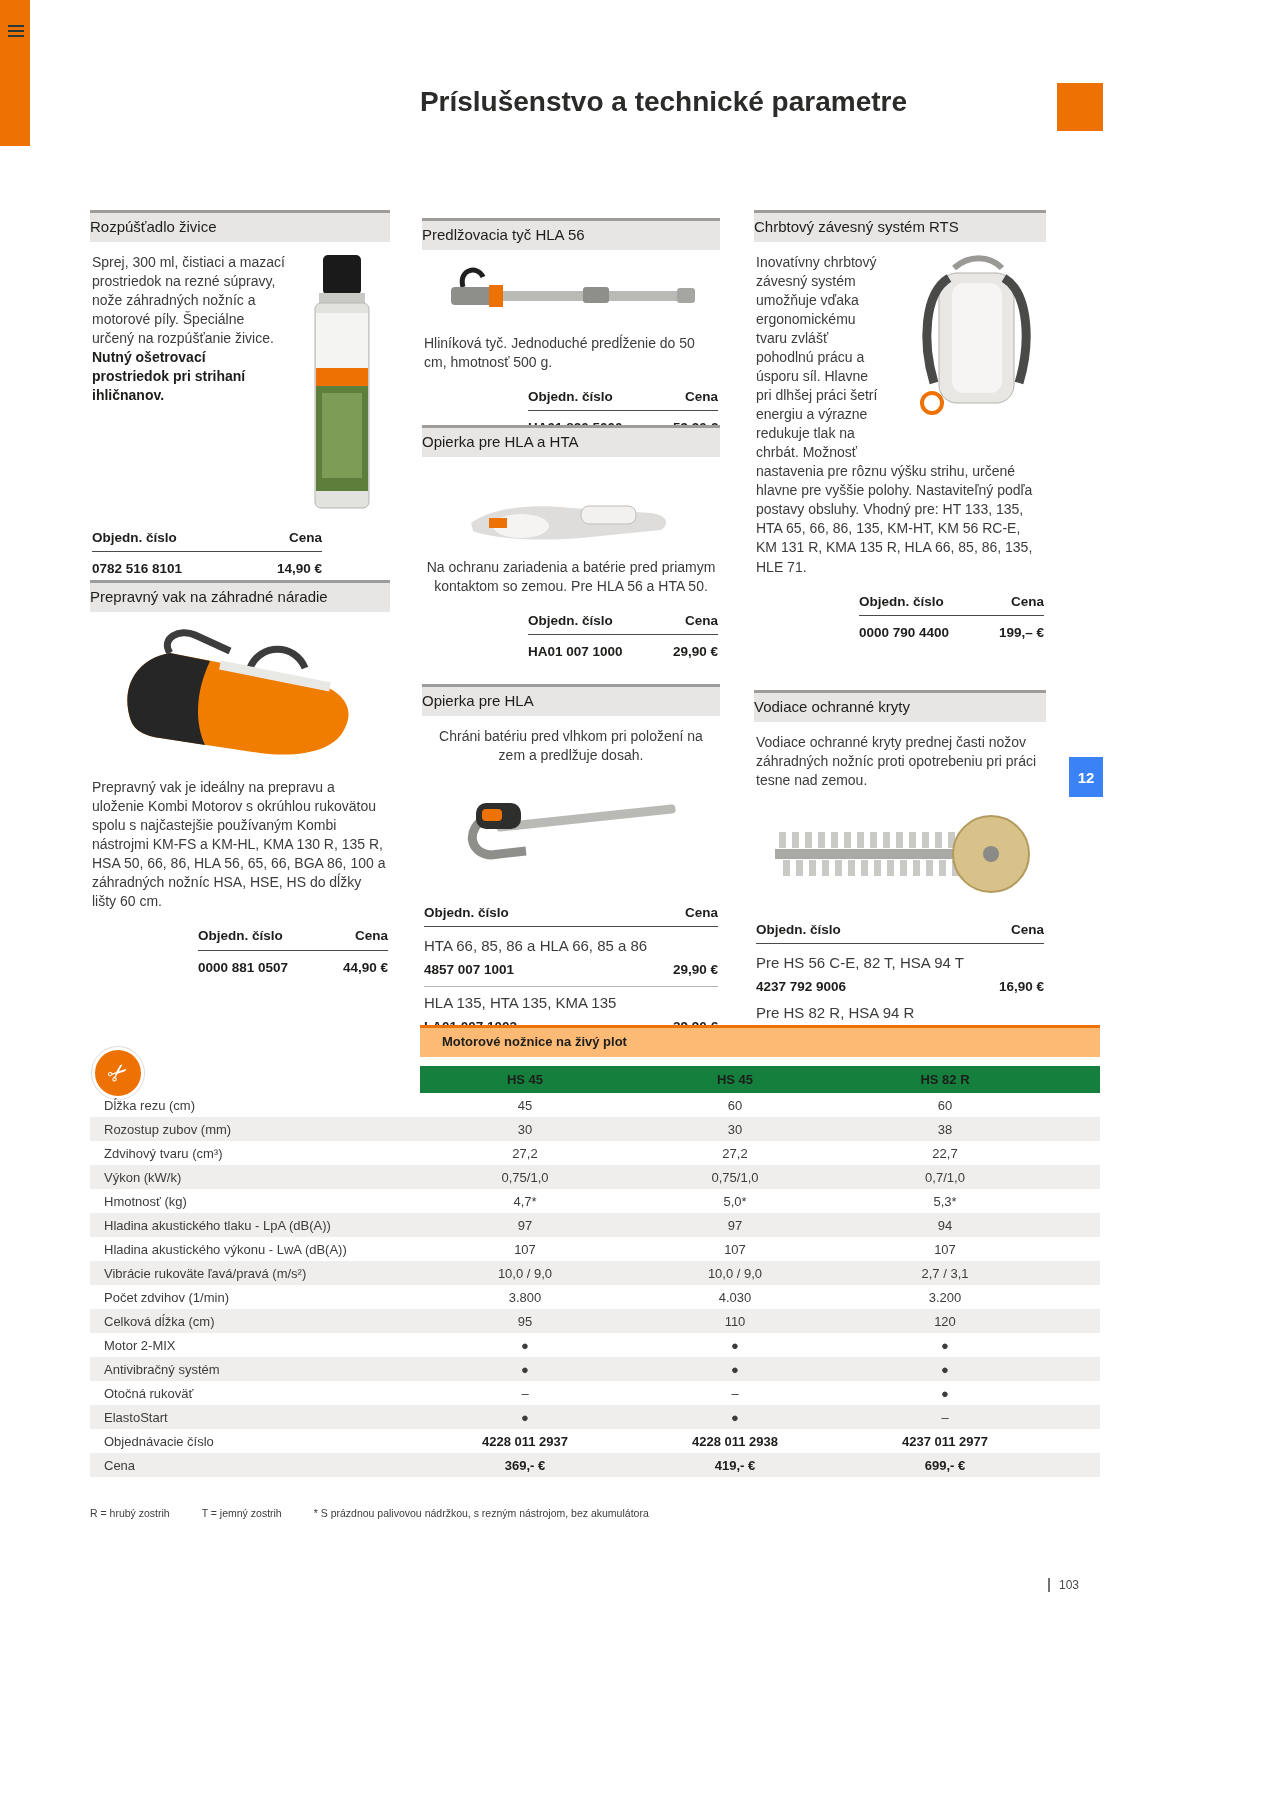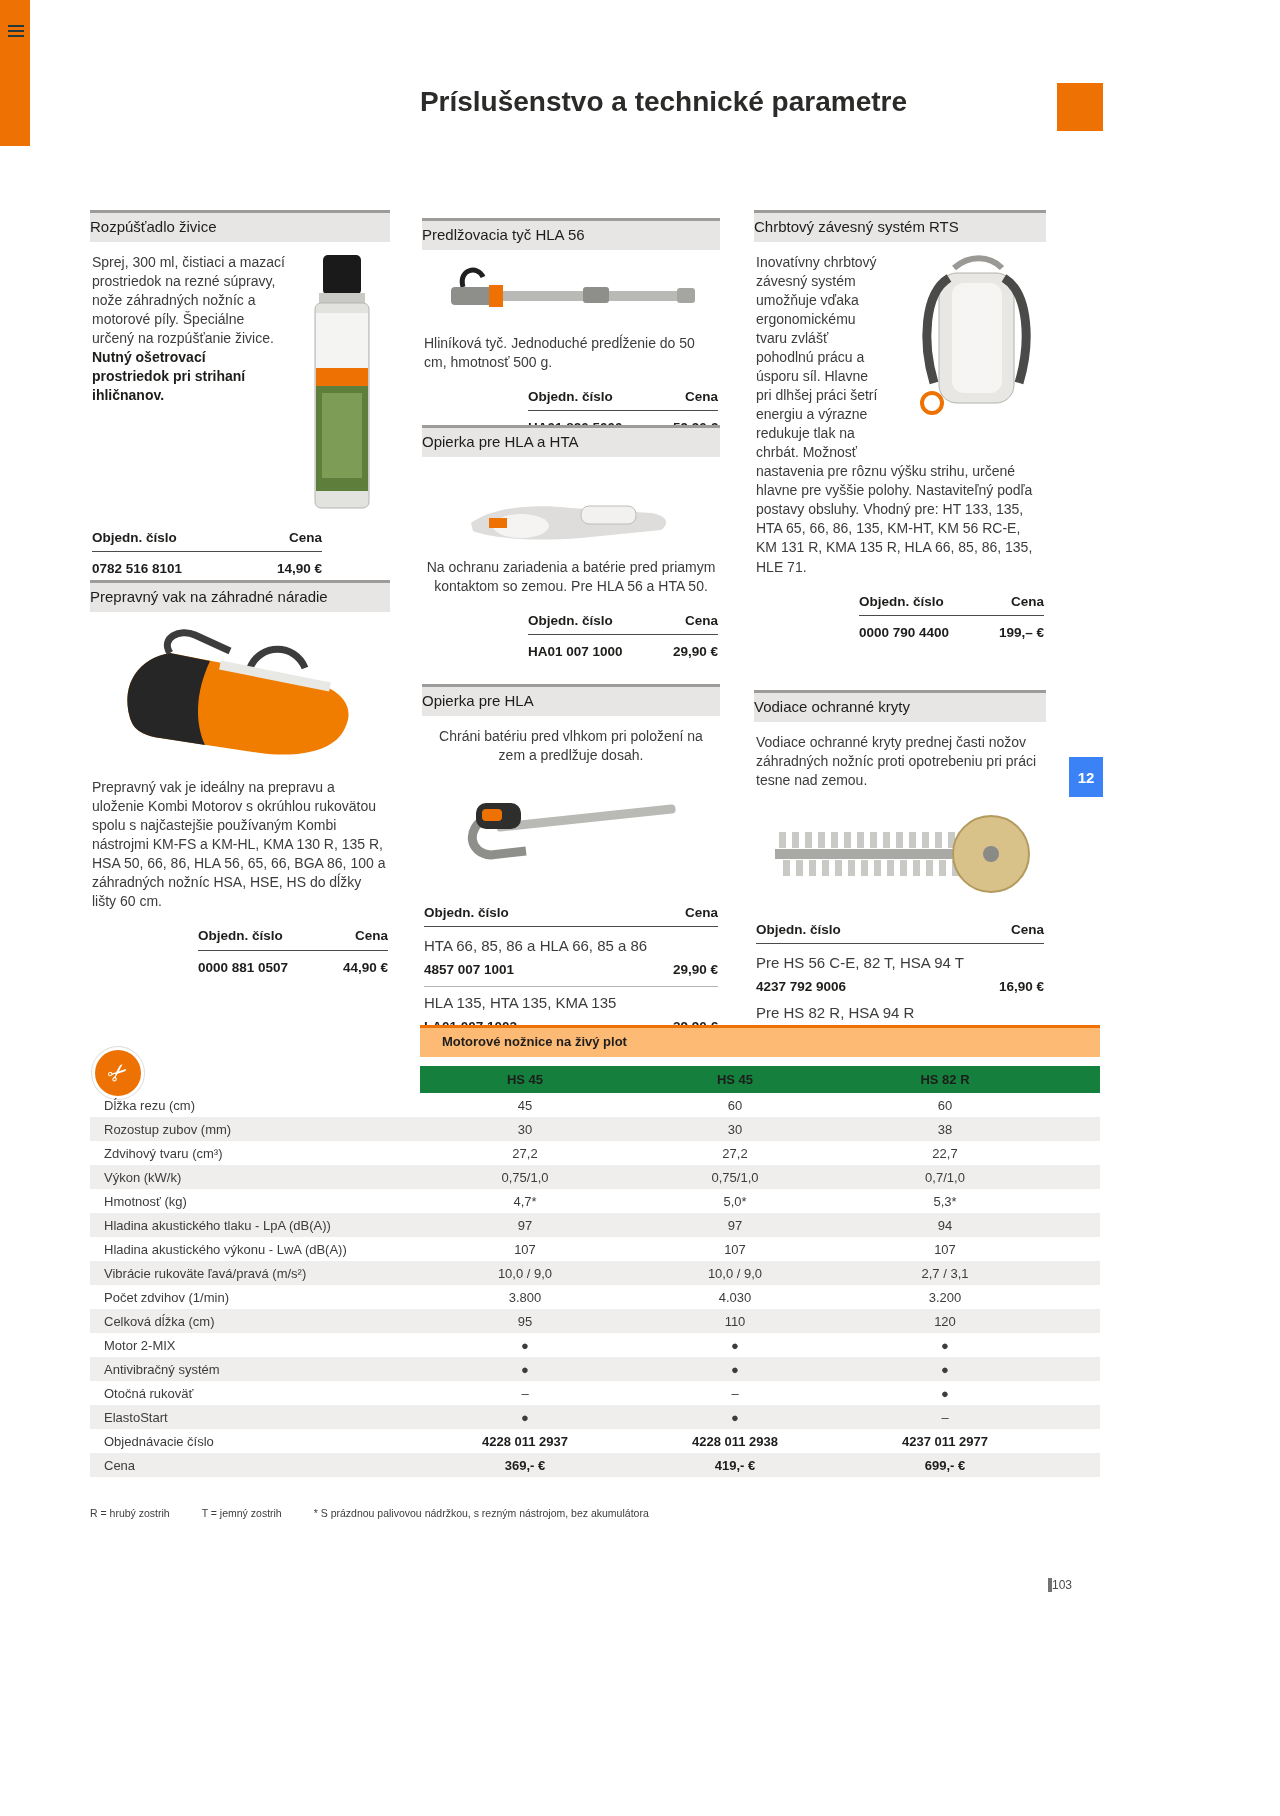--- a/index.html
+++ b/index.html
@@ -56,21 +56,21 @@
   .tfill  { flex:1; align-self:stretch; }
   .bold-values .tcell { font-weight:bold; color:#1d1d1b; }
 
   .circle-icon { position:absolute; left:92px; top:1047px; width:52px; height:52px; border-radius:50%;
                  background:#ee7203; border:3px solid #ffffff; box-shadow:0 0 0 1px #dcdcda;
                  display:flex; align-items:center; justify-content:center; }
   .circle-icon span { color:#ffffff; font-size:24px; transform:rotate(-40deg); }
 
   .footnotes { position:absolute; left:90px; top:1507px; display:flex; gap:32px; font-size:10.5px; color:#3c3c3b; }
   .pagenum { position:absolute; left:1048px; top:1578px; font-size:12px; color:#4a4a48;
-             border-left:4px solid #737373; }
+             border-left:2px solid #737373; padding-left:9px; }
 </style>
 </head>
 <body>
 
 <div class="canvas">
 
   <div class="corner-bar">
     <div class="hamburger">
         <span></span>
         <span></span>

